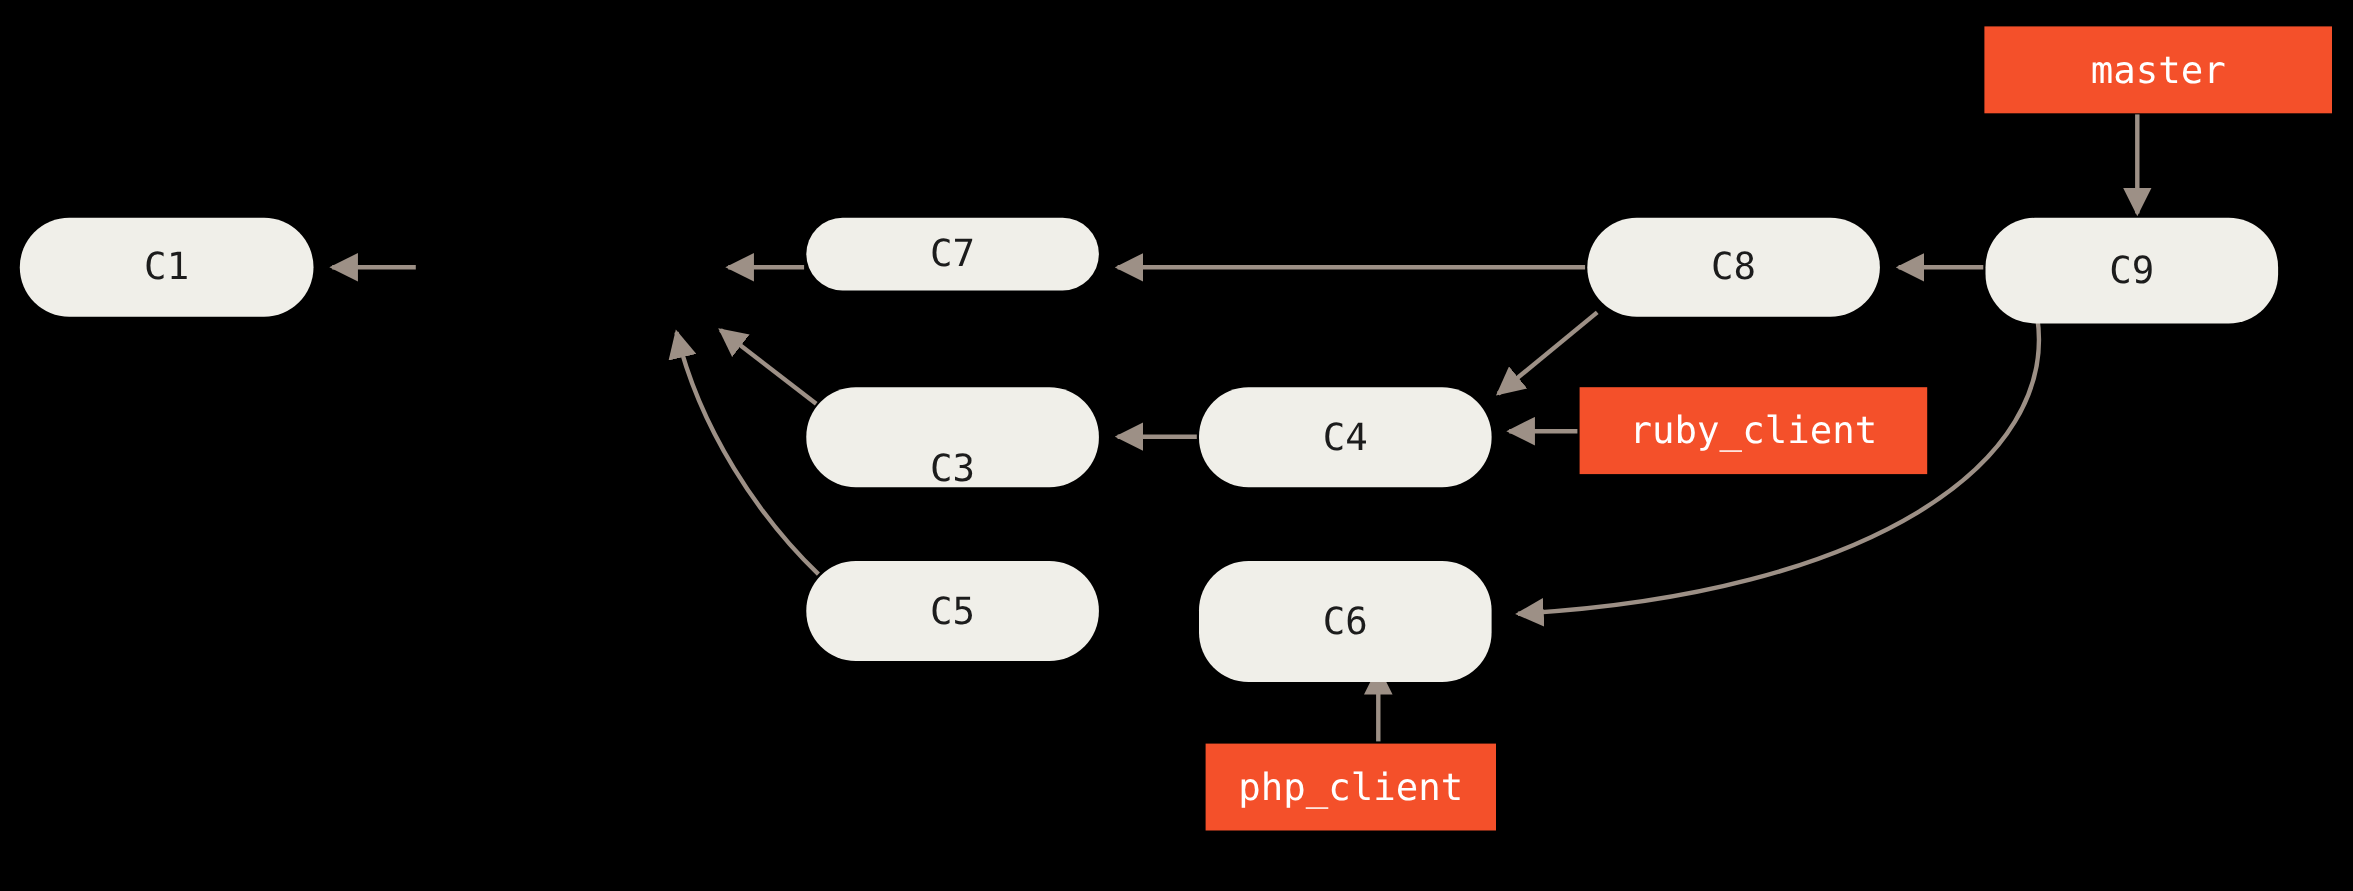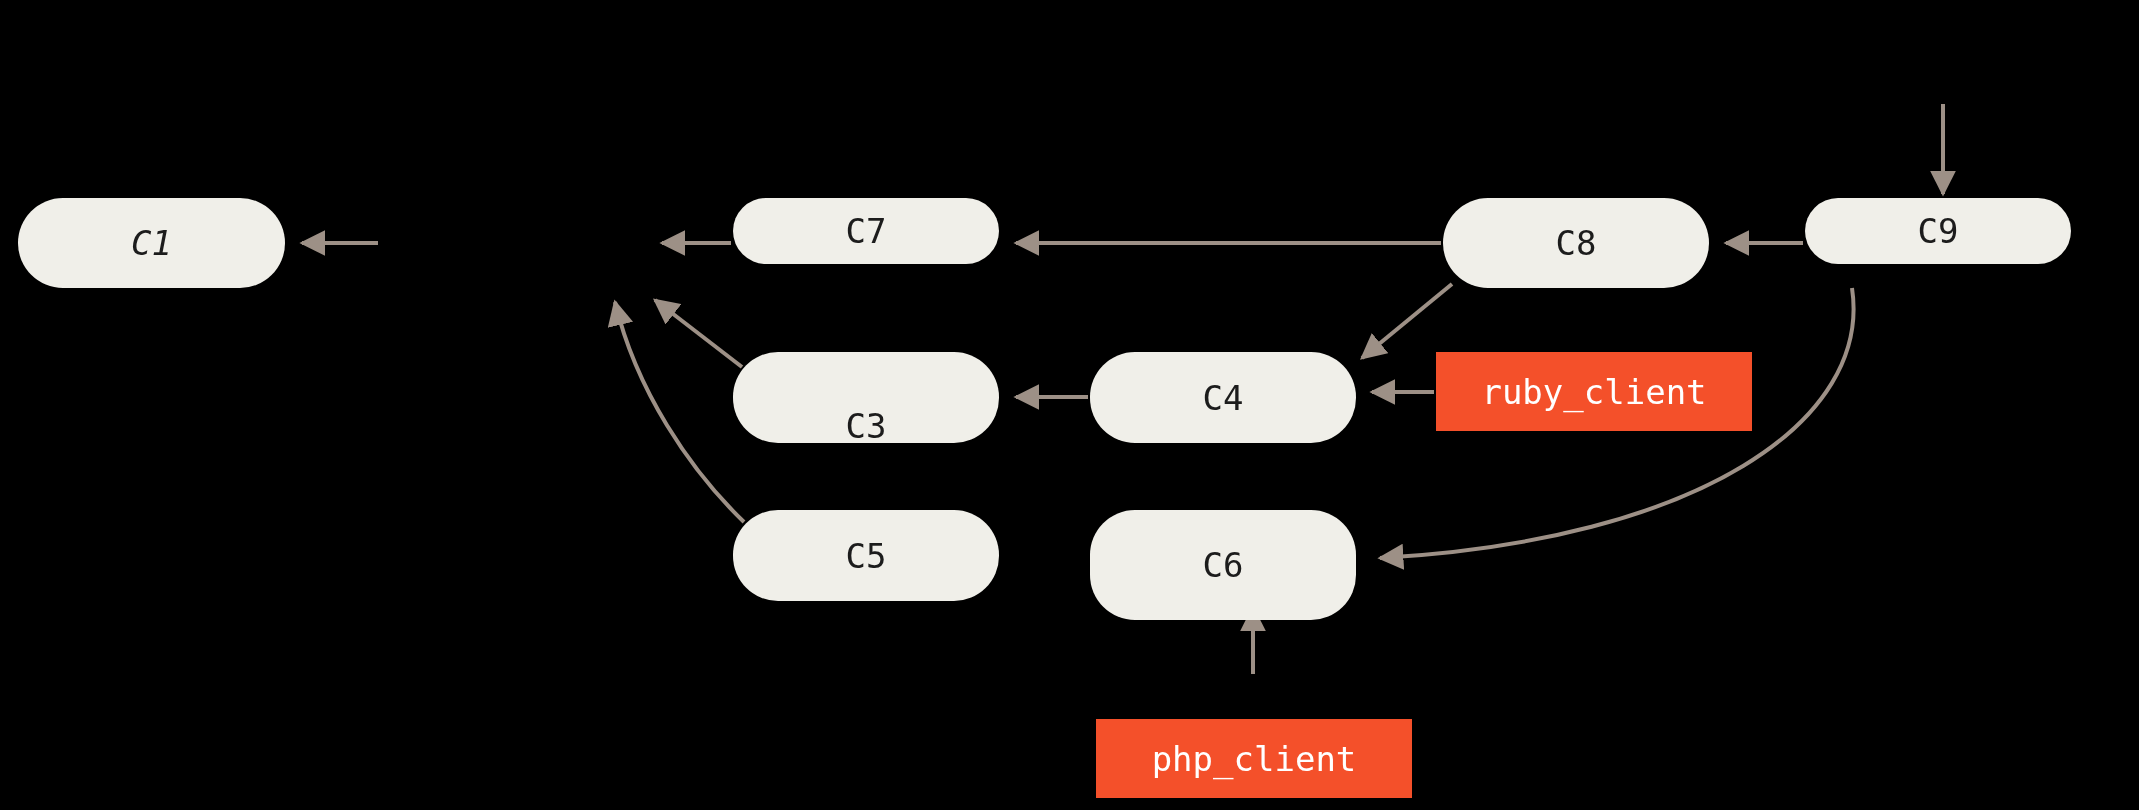--- a/index.html
+++ b/index.html
@@ -95,55 +95,58 @@
 
     <path d="M 1852 288 C 1872 420 1700 540 1380 558" fill="none" stroke="#9d9086" stroke-width="4" marker-end="url(#arrow)"></path>
 
     <line x1="1943" y1="104" x2="1943" y2="194" stroke="#9d9086" stroke-width="4" marker-end="url(#arrow)"></line>
 
     <line x1="1434" y1="392" x2="1372" y2="392" stroke="#9d9086" stroke-width="4" marker-end="url(#arrow)"></line>
 
     <line x1="1253" y1="674" x2="1253" y2="608" stroke="#9d9086" stroke-width="4" marker-end="url(#arrow)"></line>
   </svg>
 
-  <div class="commit-node" style="left:18px; top:198px; width:267px; height:90px;font-style:italic;">
+  <div class="commit-node" style="left:18px; top:198px; width:267px; height:90px;">
     <span class="commit-label">C1</span>
   </div>
 
 
   <div class="commit-node" style="left:733px; top:198px; width:266px; height:66px;">
     <span class="commit-label">C7</span>
   </div>
 
   <div class="commit-node" style="left:1443px; top:198px; width:266px; height:90px;">
     <span class="commit-label">C8</span>
   </div>
 
-  <div class="commit-node" style="left:1805px; top:198px; width:266px; height:66px;">
+  <div class="commit-node" style="left:1805px; top:198px; width:266px; height:96px;">
     <span class="commit-label">C9</span>
   </div>
 
   <div class="commit-node" style="left:733px; top:352px; width:266px; height:91px;align-items:flex-end;">
     <span class="commit-label">C3</span>
   </div>
 
   <div class="commit-node" style="left:1090px; top:352px; width:266px; height:91px;text-align:center;">
     <span class="commit-label">C4</span>
   </div>
 
   <div class="commit-node" style="left:733px; top:510px; width:266px; height:91px;">
     <span class="commit-label">C5</span>
   </div>
 
   <div class="commit-node" style="left:1090px; top:510px; width:266px; height:110px;">
     <span class="commit-label">C6</span>
   </div>
 
+  <div class="branch-tag" style="left:1804px; top:24px; width:316px; height:79px;">
+    <span class="branch-tag-label">master</span>
+  </div>
 
   <div class="branch-tag" style="left:1436px; top:352px; width:316px; height:79px;">
     <span class="branch-tag-label">ruby_client</span>
   </div>
 
-  <div class="branch-tag" style="left:1096px; top:676px; width:316px; height:79px;margin-top:43px;">
+  <div class="branch-tag" style="left:1096px; top:676px; width:264px; height:79px;">
     <span class="branch-tag-label">php_client</span>
   </div>
 
 </div>
 
 </body></html>

